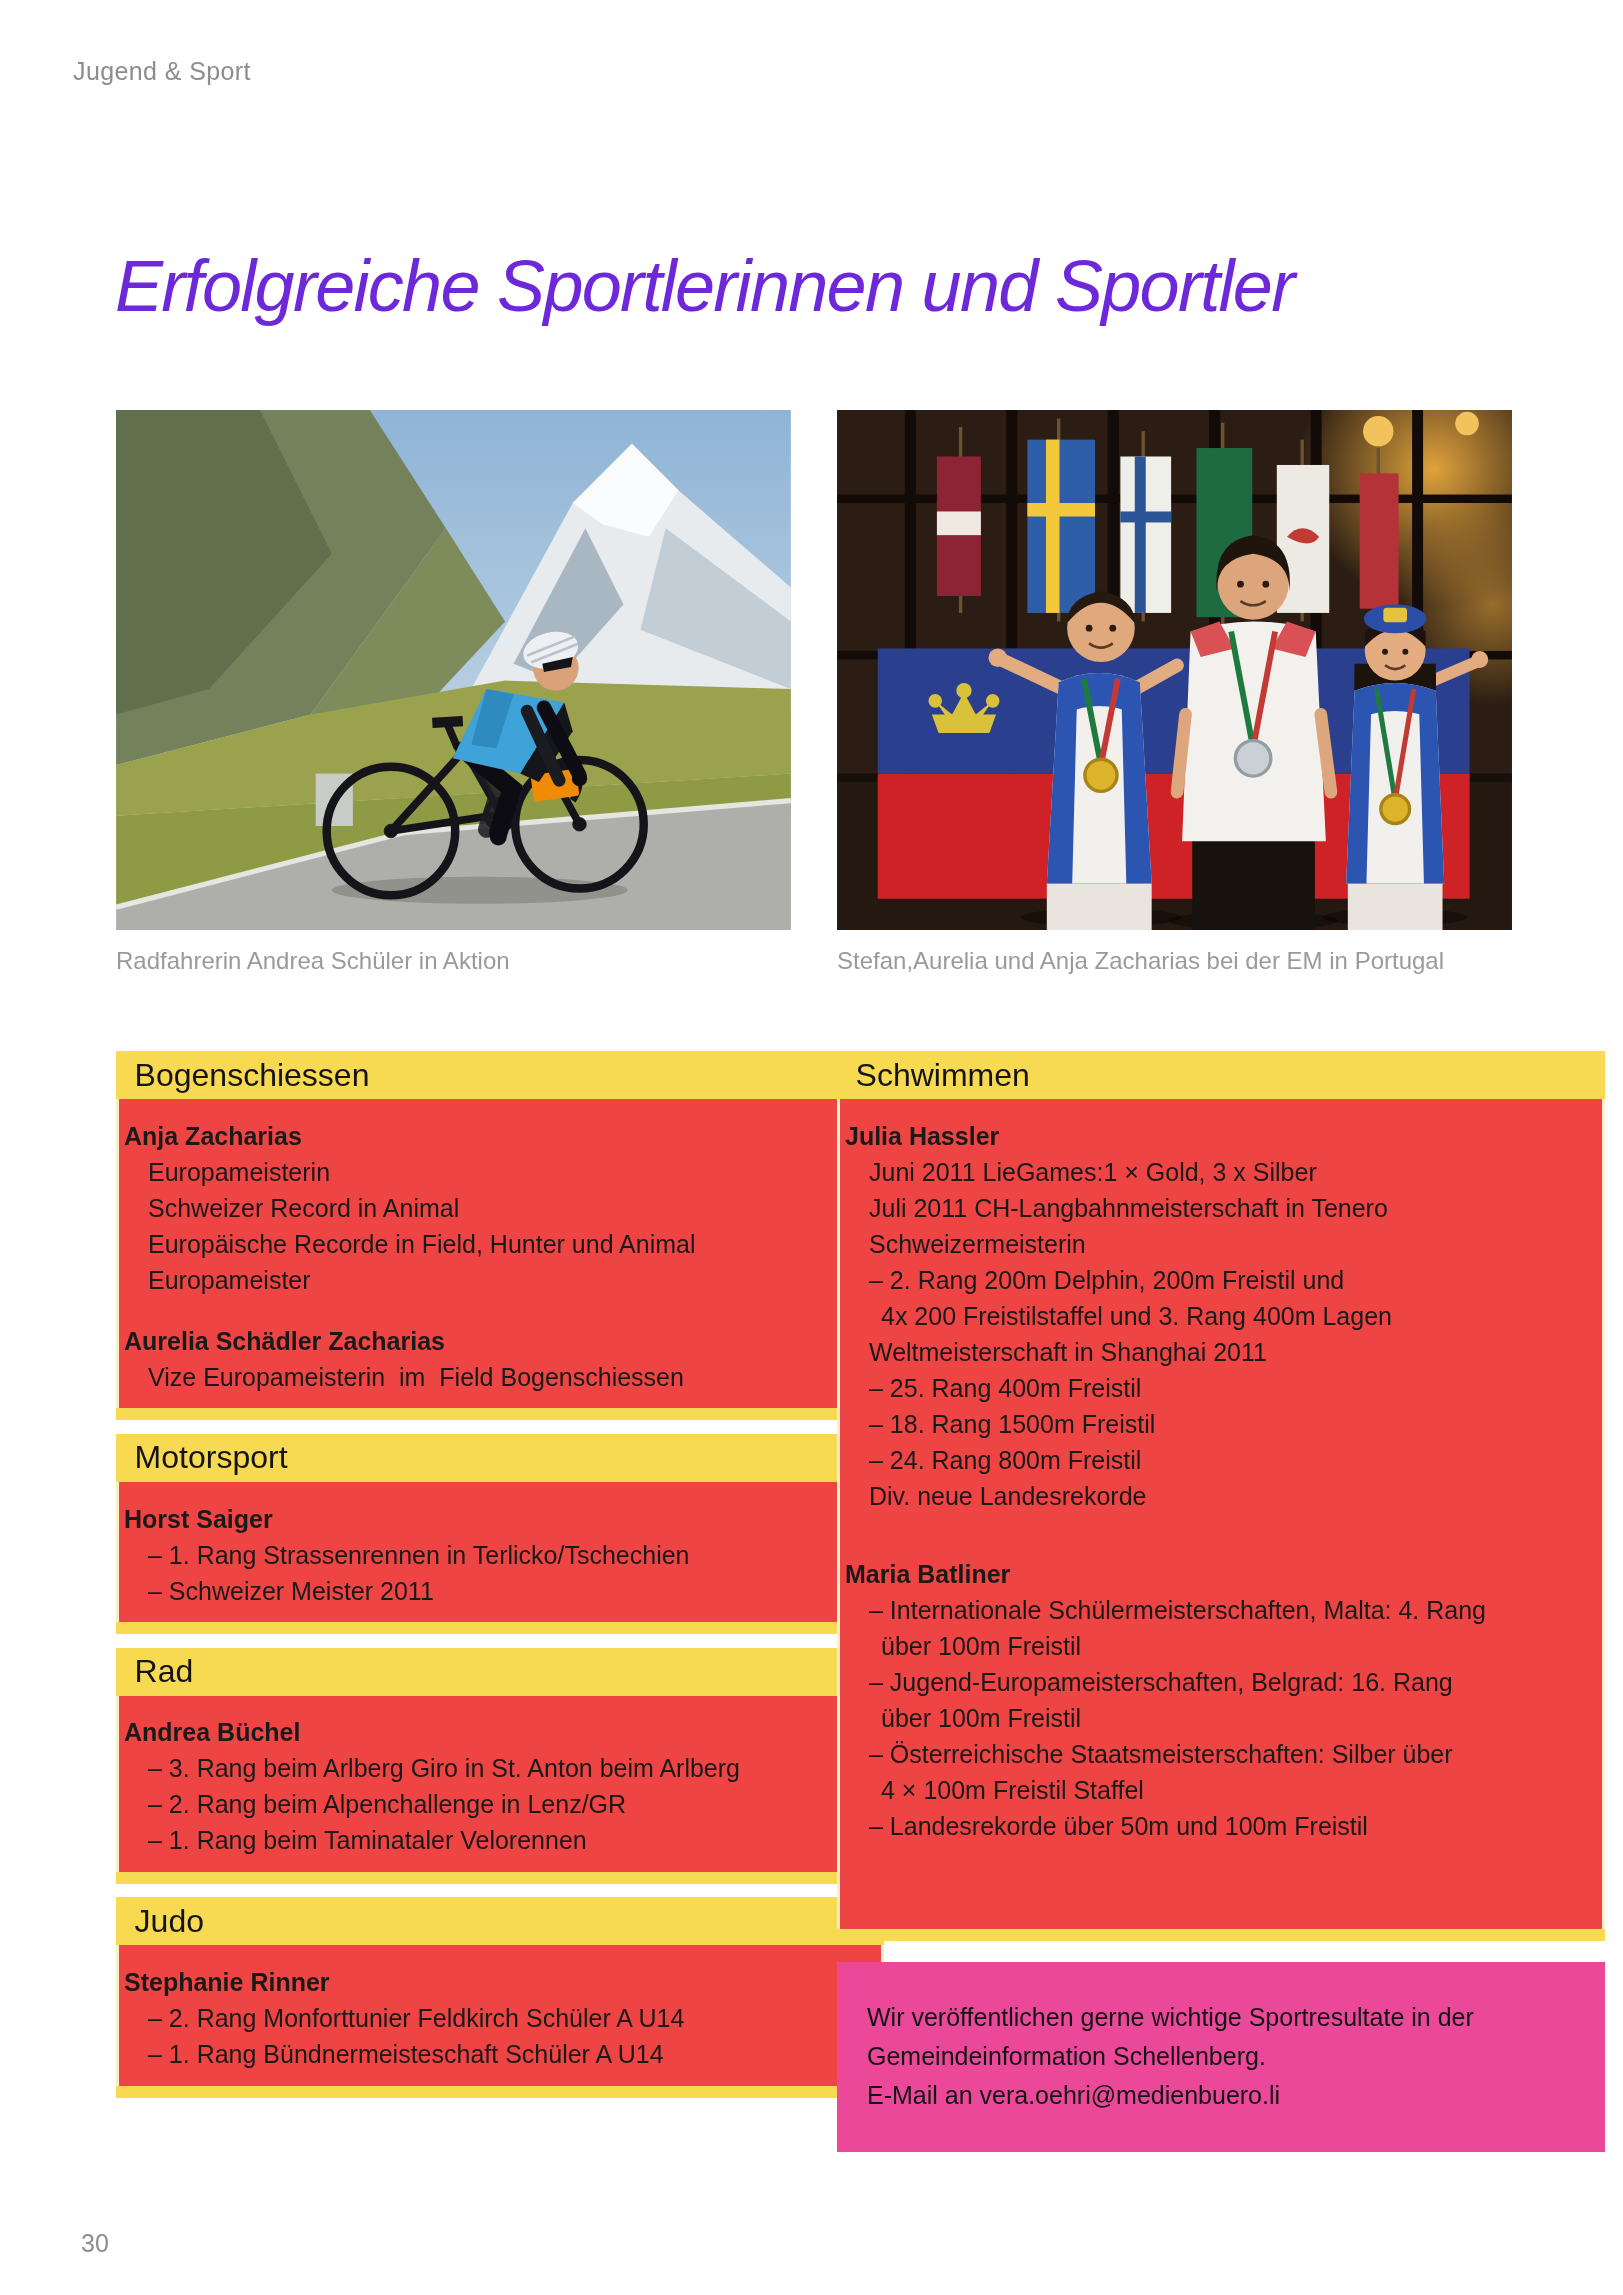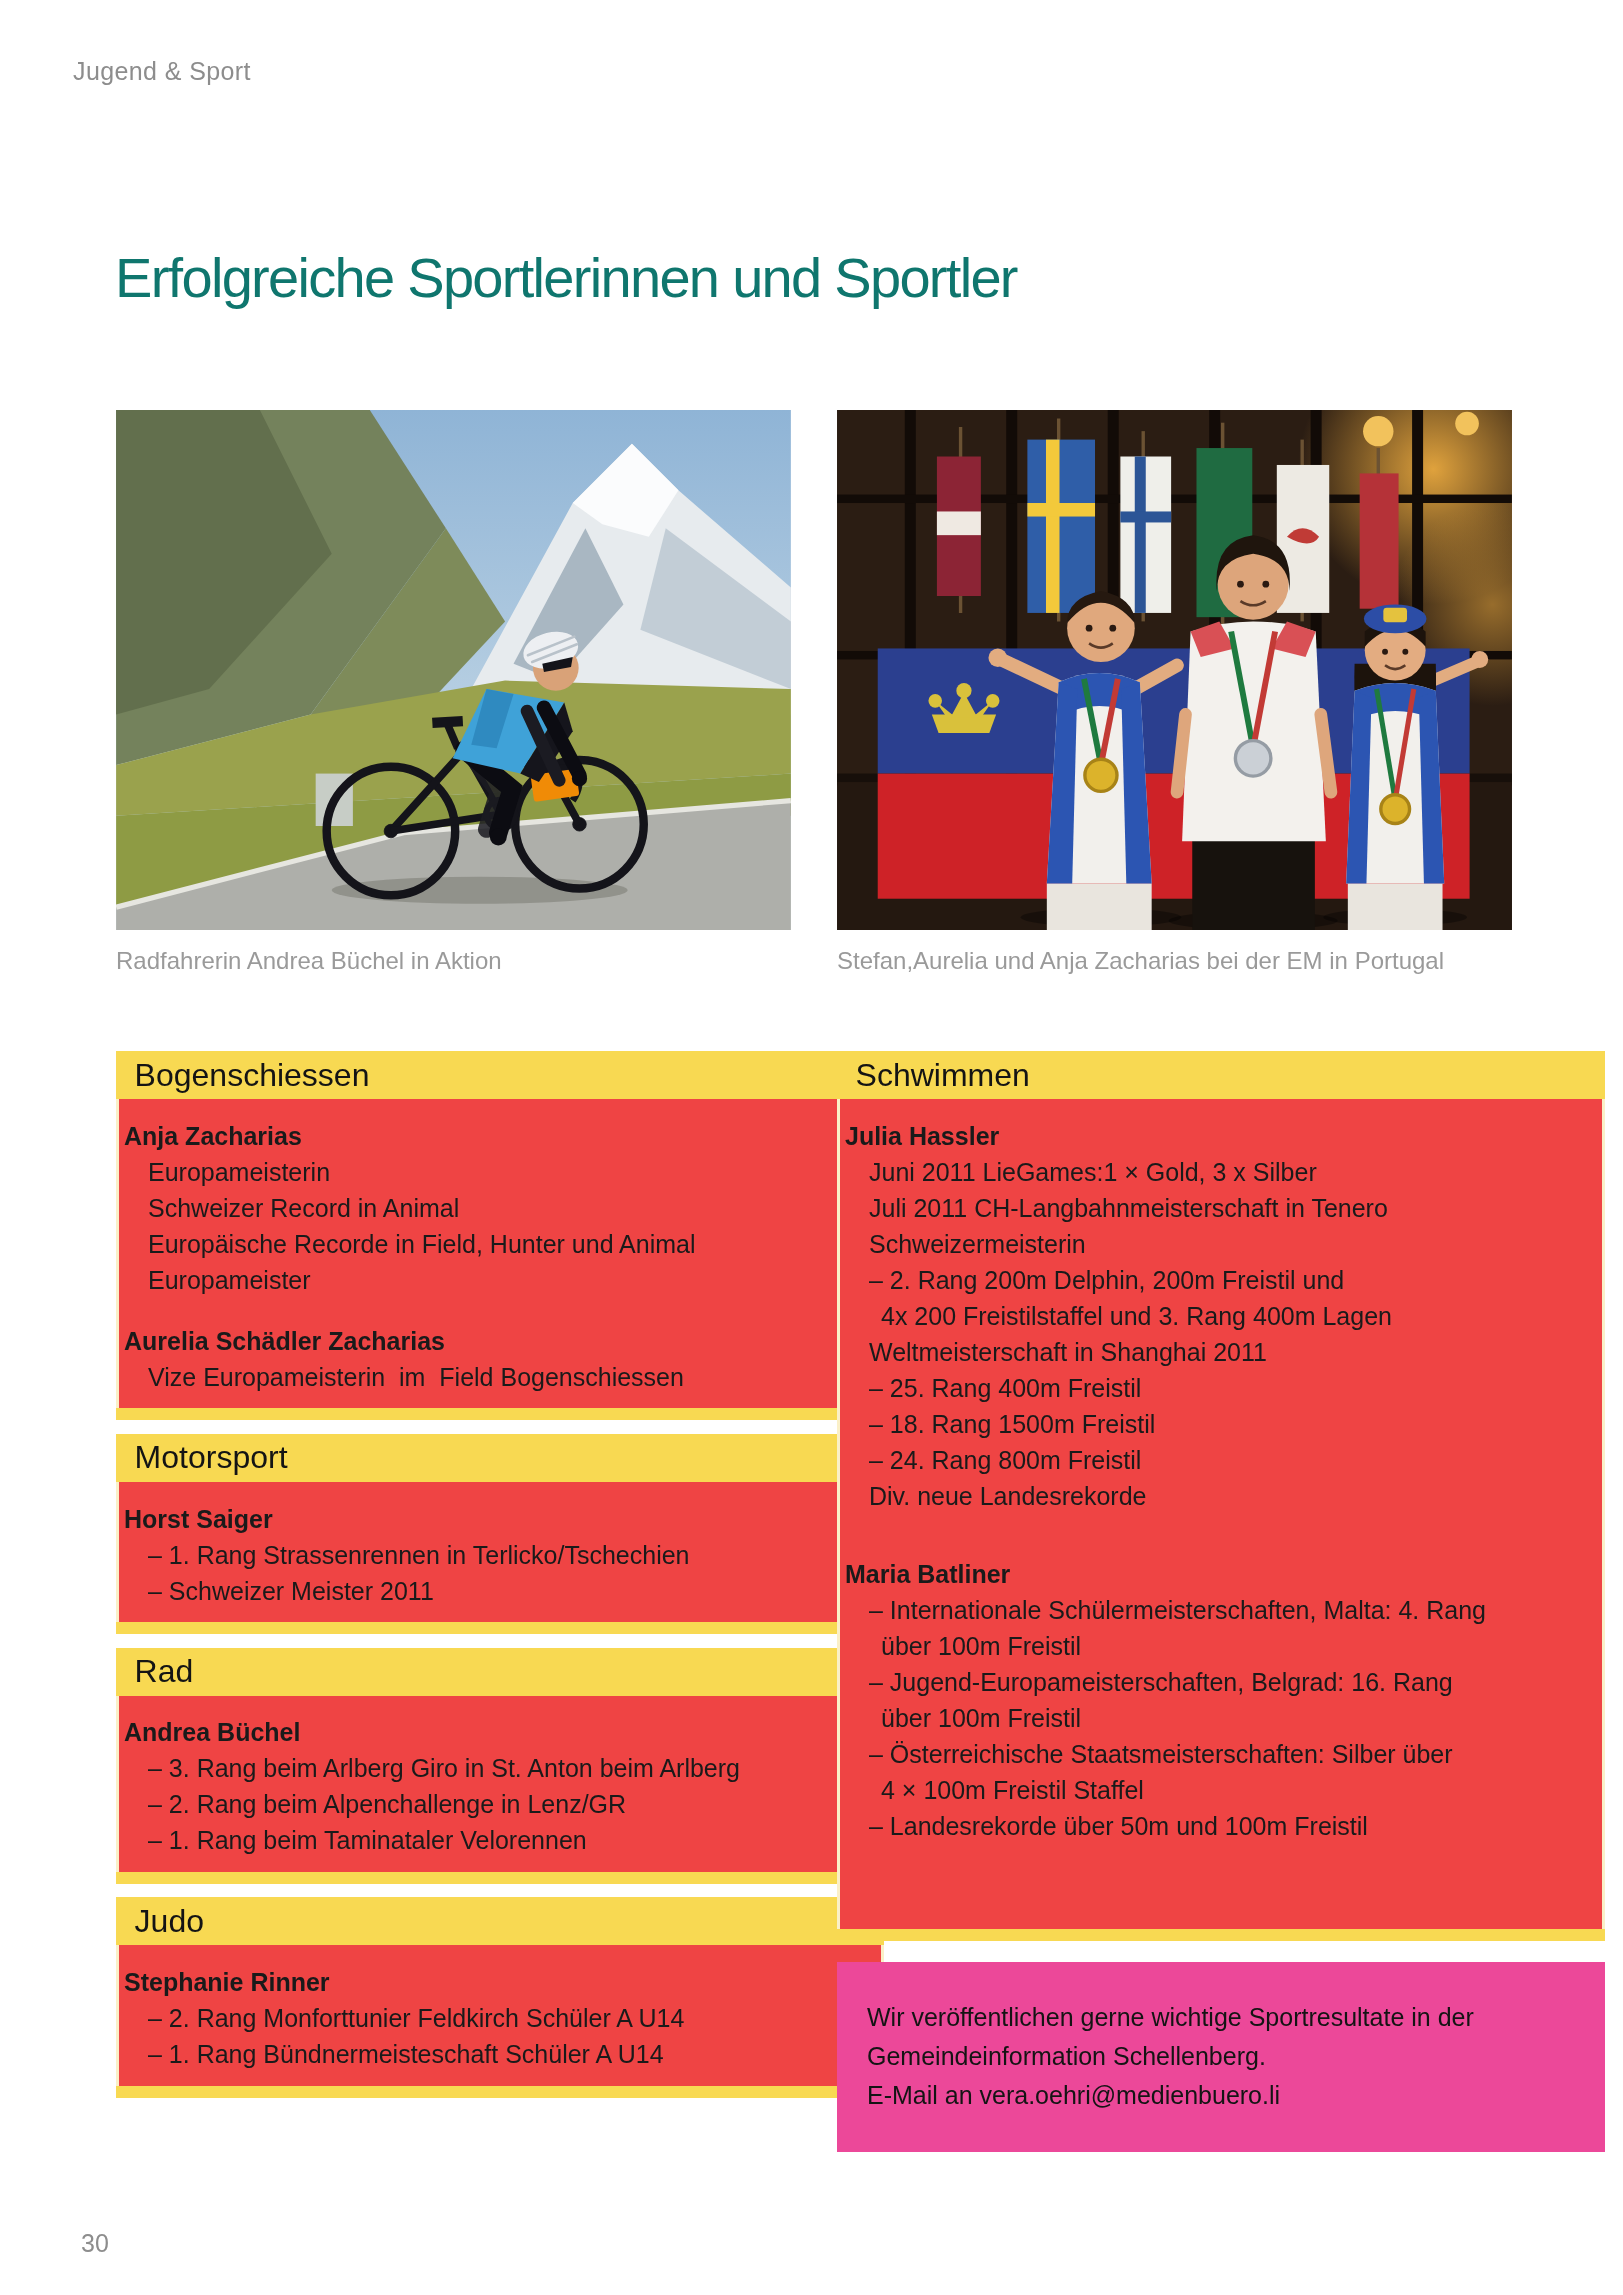--- a/index.html
+++ b/index.html
@@ -10,21 +10,21 @@
     position:relative; overflow:hidden;
   }
   .page { position:relative; width:1623px; height:2295px; background:#ffffff;border-radius:25px; }
 
   .eyebrow {
     position:absolute; left:73px; top:57px;
     font-size:25px; color:#8d8d8d; letter-spacing:0.4px;
   }
   .page-title {
     position:absolute; left:115px; top:245px;
-    font-size:56px; letter-spacing:-1.7px; color:#0f766e; white-space:nowrap;
+    font-size:72px; letter-spacing:-1.7px; color:#6d28d9; white-space:nowrap;font-style:italic;
   }
   figure { margin:0; }
   .figure-left  { position:absolute; left:116px; top:410px; width:675px; }
   .figure-right { position:absolute; left:837px; top:410px; width:763px; }
   .photo { width:675px; height:520px; display:block; }
   .caption { margin-top:17px; font-size:24px; color:#9a9a9a; }
 
   .col { position:absolute; top:1051px; width:768px; }
   .col-left  { left:116px; }
   .col-right { left:837px; }
@@ -122,21 +122,21 @@
         <polygon points="478,430 530,346 540,380 500,440" fill="#15151c"></polygon>
         <path d="M506,352 L548,432" stroke="#0c0c12" stroke-width="17" fill="none"></path>
         <path d="M486,356 L524,438" stroke="#1b1b22" stroke-width="15" fill="none"></path>
         <circle cx="548" cy="436" r="9" fill="#0c0c12"></circle>
         <circle cx="520" cy="305" r="27" fill="#D9A278"></circle>
         <ellipse cx="514" cy="284" rx="33" ry="21" fill="#EDEFF2" transform="rotate(-14 514 284)"></ellipse>
         <path d="M487,290 L542,268 M492,298 L545,277" stroke="#B9C2CA" stroke-width="3" fill="none"></path>
         <polygon points="504,300 540,292 538,304 506,310" fill="#14141a"></polygon>
       </g>
     </svg>
-    <figcaption class="caption">Radfahrerin Andrea Büchel in Aktion</figcaption>
+    <figcaption class="caption">Radfahrerin Andrea Schüler in Aktion</figcaption>
   </figure>
 
   <figure class="figure-right">
     <svg class="photo" viewBox="0 0 798 615" xmlns="http://www.w3.org/2000/svg" role="img">
       <defs>
         <radialGradient id="glow1" cx="0.5" cy="0.5" r="0.5">
           <stop offset="0" stop-color="#E9A93F" stop-opacity="0.95"></stop>
           <stop offset="1" stop-color="#E9A93F" stop-opacity="0"></stop>
         </radialGradient>
       </defs>

